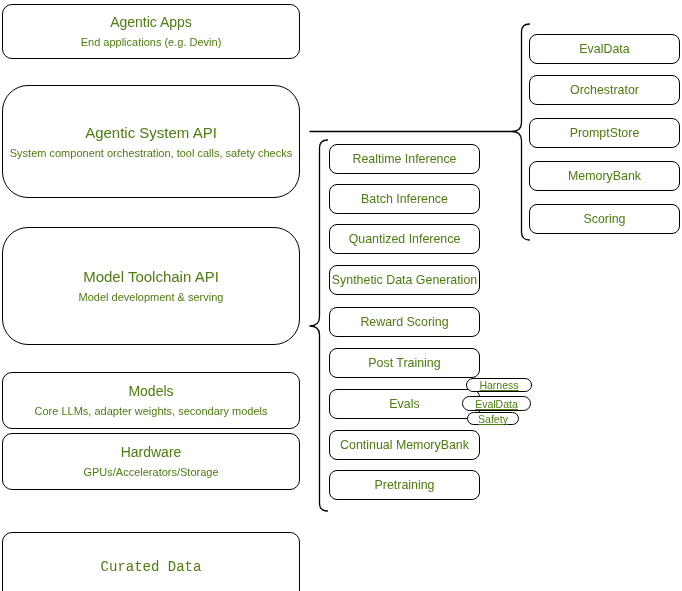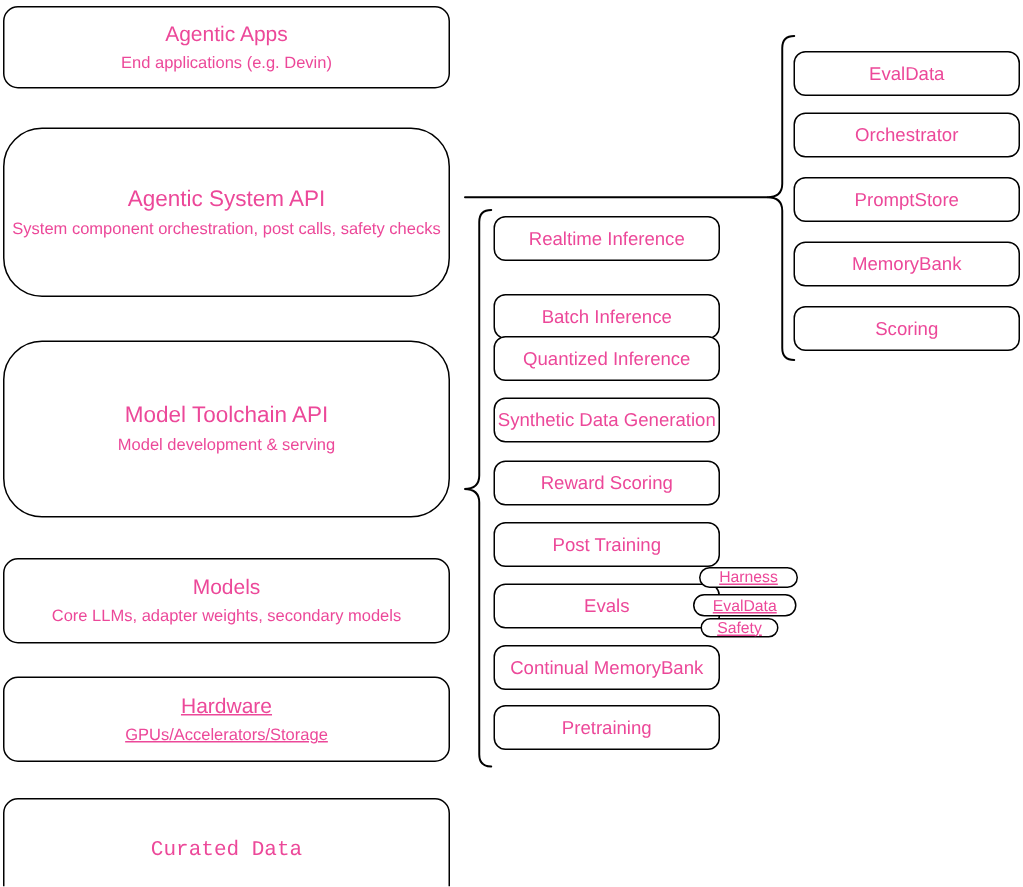--- a/index.html
+++ b/index.html
@@ -6,21 +6,21 @@
     margin: 0;
     padding: 0;
     background: #ffffff;
   }
   .canvas {
     position: relative;
     width: 682px;
     height: 591px;
     background: #ffffff;
     font-family: "Liberation Sans", sans-serif;
-    color: #ec4899;
+    color: #4d7c0f;
     overflow: hidden;
   }
   .connectors {
     position: absolute;
     left: 0;
     top: 0;
     width: 682px;
     height: 591px;
   }
   .box {
@@ -93,44 +93,44 @@
     <path d="M 310 131.5 L 511.5 131.5"></path>
   </svg>
 
   <div class="box lbox" style="top:4px;height:55px;">
     <div class="title">Agentic Apps</div>
     <div class="subtitle">End applications (e.g. Devin)</div>
   </div>
 
   <div class="box lbox big" style="top:85px;height:113px;">
     <div class="title">Agentic System API</div>
-    <div class="subtitle">System component orchestration, post calls, safety checks</div>
+    <div class="subtitle">System component orchestration, tool calls, safety checks</div>
   </div>
 
   <div class="box lbox big" style="top:227px;height:118px;">
     <div class="title">Model Toolchain API</div>
     <div class="subtitle">Model development &amp; serving</div>
   </div>
 
   <div class="box lbox" style="top:372px;height:57px;justify-content:center;">
     <div class="title">Models</div>
     <div class="subtitle">Core LLMs, adapter weights, secondary models</div>
   </div>
 
-  <div class="box lbox" style="top:451px;height:57px;text-decoration:underline;">
+  <div class="box lbox" style="top:433px;height:57px;">
     <div class="title">Hardware</div>
     <div class="subtitle">GPUs/Accelerators/Storage</div>
   </div>
 
   <div class="box lbox" style="top:532px;height:70px;font-family:Liberation Mono, monospace;">
     <div class="title">Curated Data</div>
   </div>
 
   <div class="box mbox" style="top:144px;">Realtime Inference</div>
-  <div class="box mbox" style="top:196px;">Batch Inference</div>
+  <div class="box mbox" style="top:184px;">Batch Inference</div>
   <div class="box mbox" style="top:224px;">Quantized Inference</div>
   <div class="box mbox" style="top:265px;">Synthetic Data Generation</div>
   <div class="box mbox" style="top:307px;">Reward Scoring</div>
   <div class="box mbox" style="top:348px;">Post Training</div>
   <div class="box mbox" style="top:389px;">Evals</div>
   <div class="box mbox" style="top:430px;">Continual MemoryBank</div>
   <div class="box mbox" style="top:470px;">Pretraining</div>
 
   <div class="pill" style="left:466px;top:378px;width:66px;height:14px;">Harness</div>
   <div class="pill" style="left:462px;top:396px;width:69px;height:15px;">EvalData</div>

